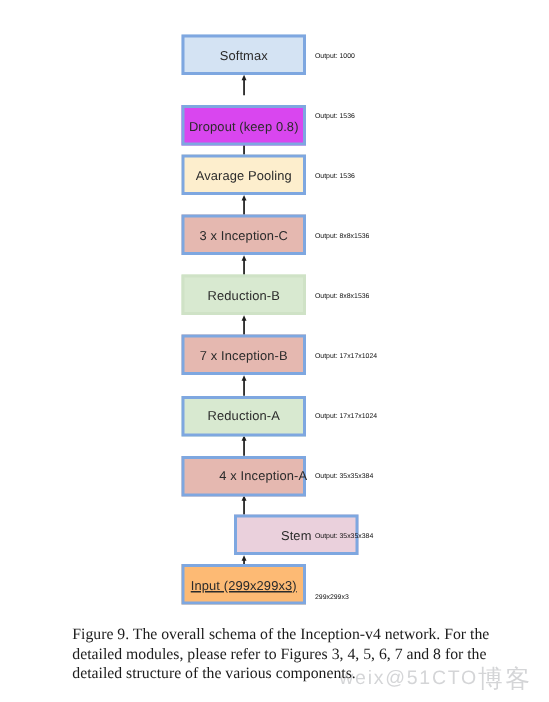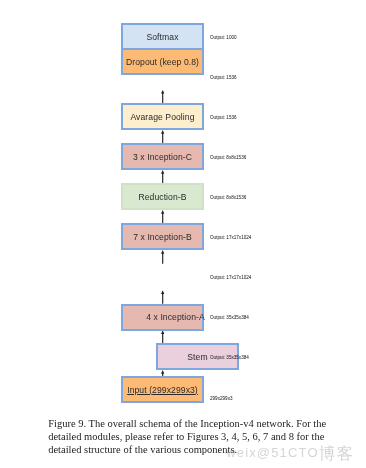--- a/index.html
+++ b/index.html
@@ -121,40 +121,43 @@
       </g>
       <g>
         <line x1="162.7" x2="162.7" y1="385.2" y2="373.29999999999995" stroke="#1d1d1d" stroke-width="1.15"></line>
         <path d="M 162.7 370.09999999999997 L 161.04999999999998 373.79999999999995 L 164.35 373.79999999999995 Z" fill="#1d1d1d"></path>
       </g>
     </svg>
     <div class="node" style="top: 23.1px; background: rgb(212, 227, 243); border-color: rgb(126, 167, 224);">
       <span>Softmax</span>
     </div>
     <div class="outlabel" style="top: 36.6px;">Output: 1000</div>
-    <div class="node" style="top: 48px; background: #fdba74; border-color: rgb(126, 167, 224);">
+    <div class="node" style="top: 70px; background: #d946ef; border-color: rgb(126, 167, 224);">
       <span>Dropout (keep 0.8)</span>
     </div>
     <div class="outlabel" style="top: 76.7px;">Output: 1536</div>
     <div class="node" style="top: 103.3px; background: rgb(253, 238, 205); border-color: rgb(126, 167, 224);">
       <span>Avarage Pooling</span>
     </div>
     <div class="outlabel" style="top: 116.8px;">Output: 1536</div>
     <div class="node" style="top: 143.4px; background: rgb(229, 184, 176); border-color: rgb(126, 167, 224);">
       <span>3 x Inception-C</span>
     </div>
     <div class="outlabel" style="top: 156.9px;">Output: 8x8x1536</div>
     <div class="node" style="top: 183.4px; background: rgb(216, 233, 208); border-color: rgb(207, 226, 198);">
       <span>Reduction-B</span>
     </div>
     <div class="outlabel" style="top: 196.9px;">Output: 8x8x1536</div>
     <div class="node" style="top: 223.4px; background: rgb(229, 184, 176); border-color: rgb(126, 167, 224);">
       <span>7 x Inception-B</span>
     </div>
     <div class="outlabel" style="top: 236.9px;">Output: 17x17x1024</div>
+    <div class="node" style="top: 263.5px; background: rgb(216, 233, 208); border-color: rgb(126, 167, 224);">
+      <span>Reduction-A</span>
+    </div>
     <div class="outlabel" style="top: 277px;">Output: 17x17x1024</div>
     <div class="node" style="top: 303.5px; background: rgb(229, 184, 176); border-color: rgb(126, 167, 224); padding-left: 26px;">
       <span>4 x Inception-A</span>
     </div>
     <div class="outlabel" style="top: 317px;">Output: 35x35x384</div>
     <div class="node" style="top: 343.4px; background: rgb(234, 208, 220); border-color: rgb(126, 167, 224); margin-left: 35px;">
       <span>Stem</span>
     </div>
     <div class="outlabel" style="top: 356.9px;">Output: 35x35x384</div>
     <div class="node" style="top: 376px; background: #fdba74; border-color: rgb(126, 167, 224); text-decoration: underline;">

